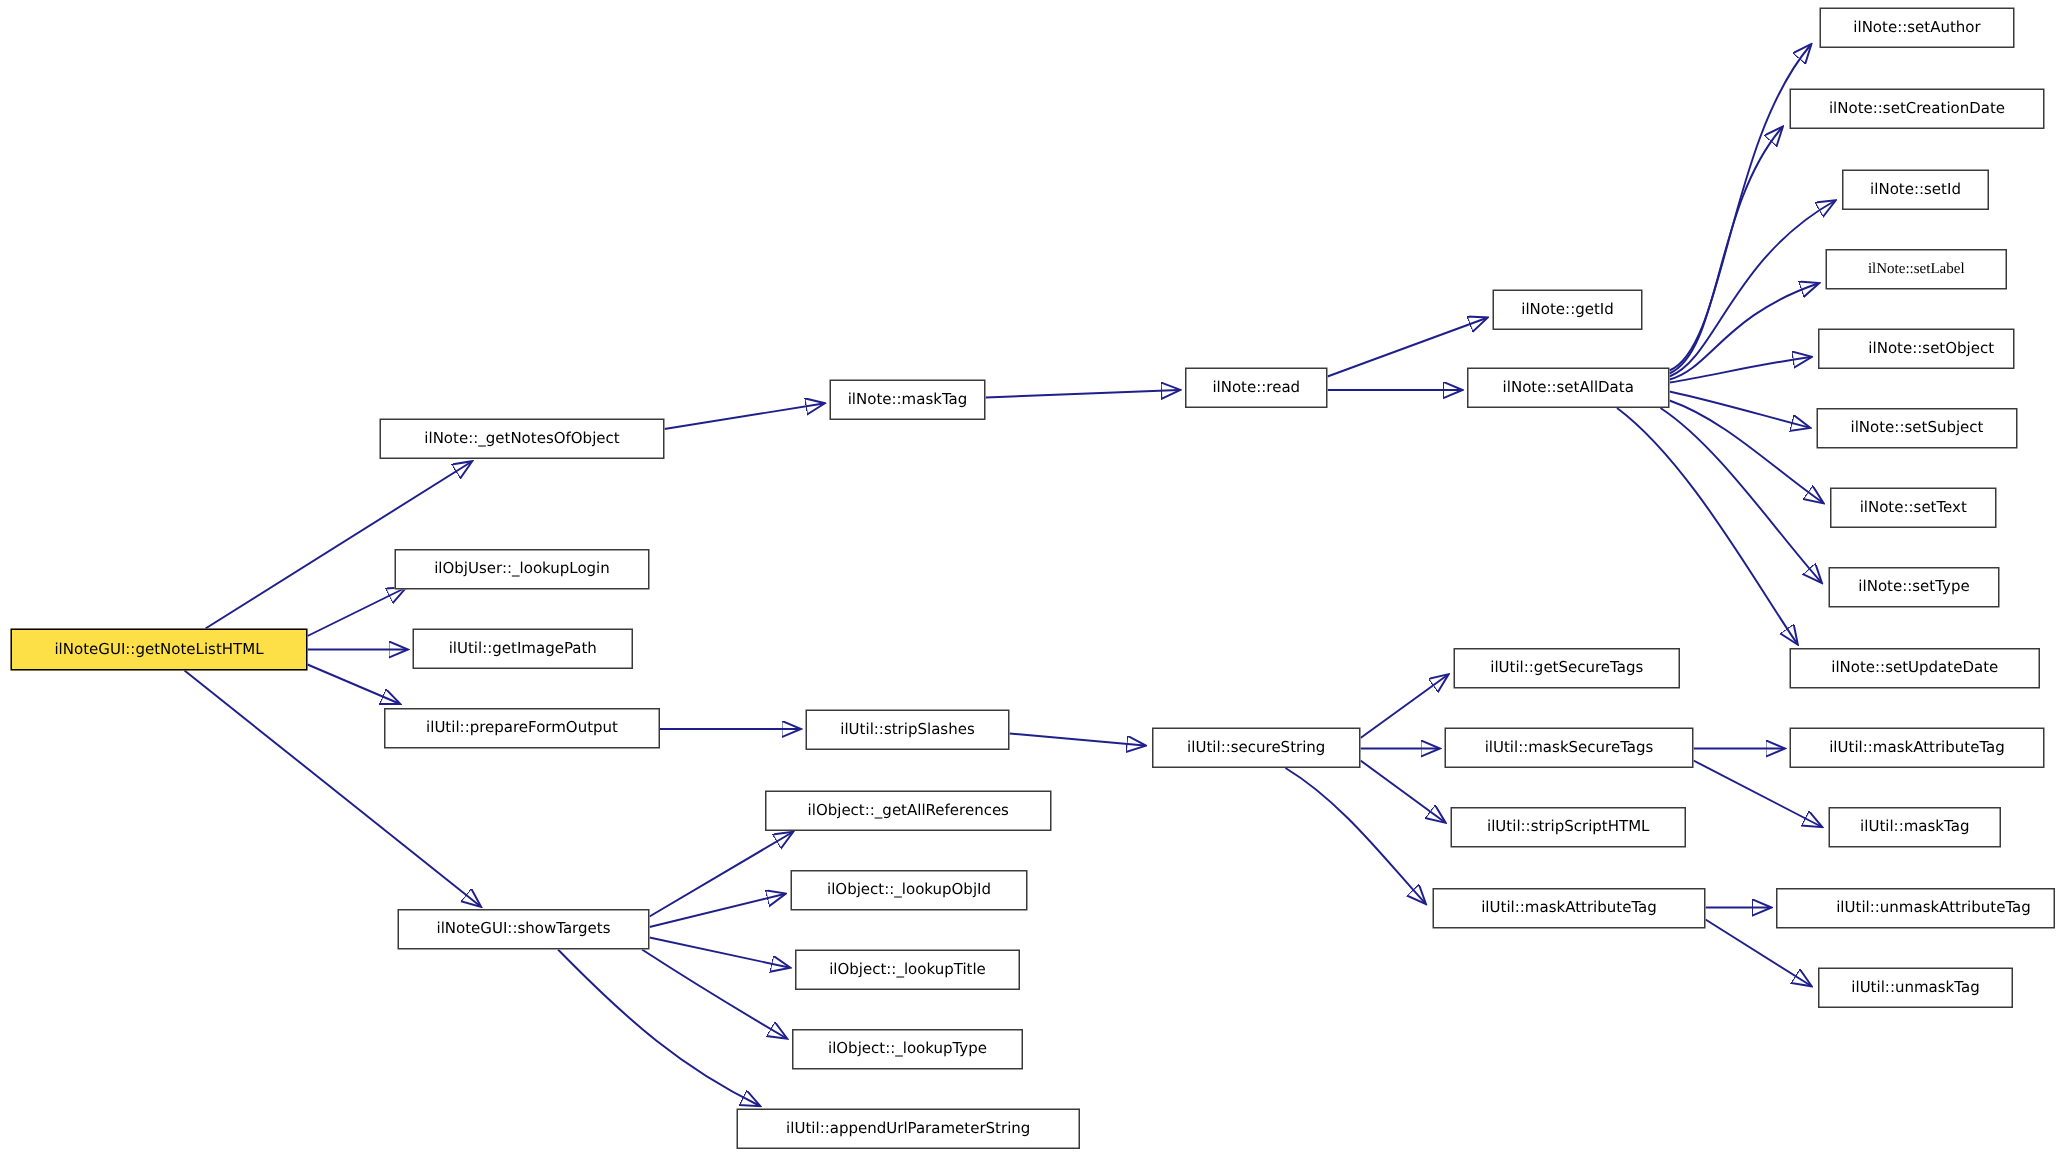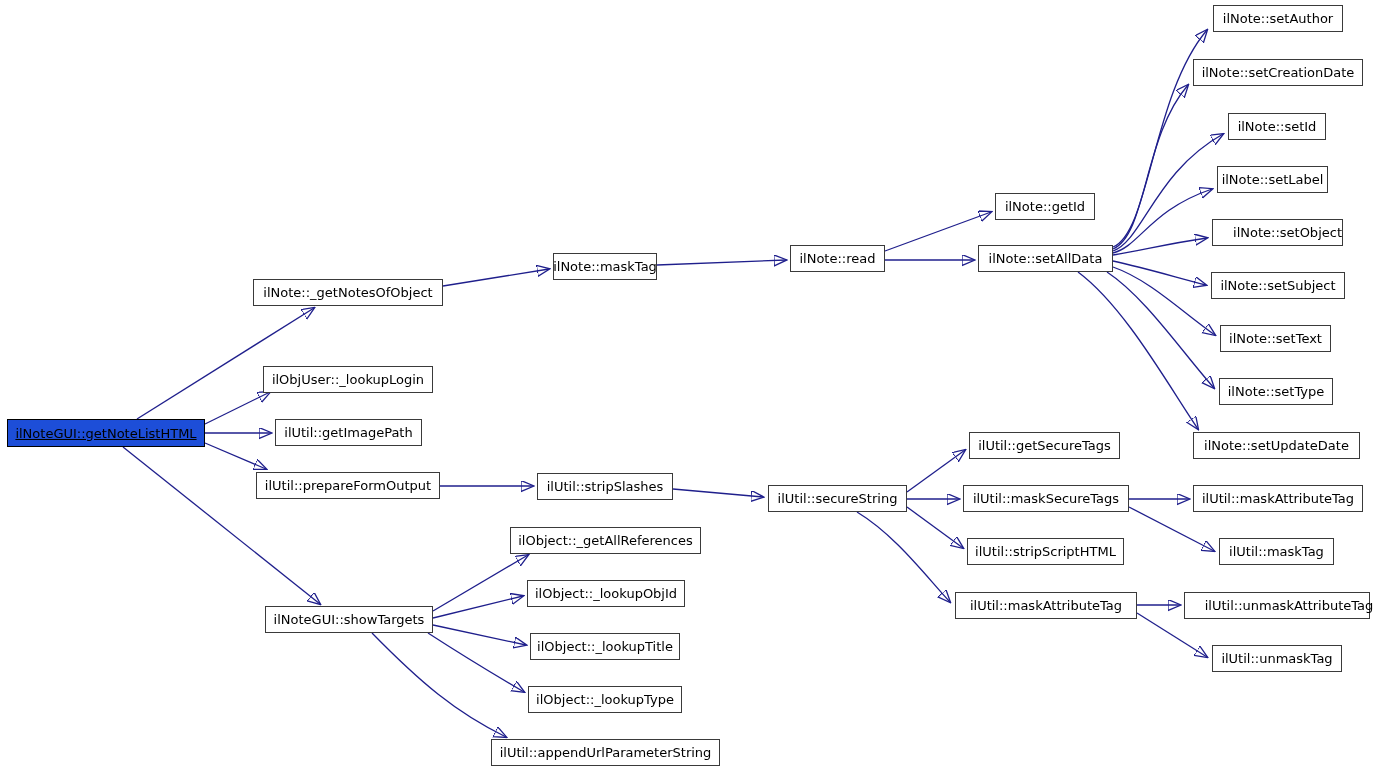--- a/index.html
+++ b/index.html
@@ -29,30 +29,29 @@
   }
   .node {
     position: absolute;
     box-sizing: border-box;
     display: flex;
     align-items: center;
     justify-content: center;
     background: #ffffff;
     border: 1.3px solid #3a3a3a;
     color: #000000;
-    font-size: 13px;
+    font-size: 10px;
     white-space: nowrap;
     cursor: pointer;
     z-index: 2;
   }
   .node.root {
-    background: #1d4ed8;
+    background: #fde047;
     border: 1.4px solid #000000;
     cursor: default;
-    text-decoration: underline;
   }
 </style>
 </head>
 <body>
 
 <div class="graph-canvas">
 
   <svg class="edge-layer" viewBox="0 0 1376 773">
     <defs>
       <marker id="arrow" markerUnits="userSpaceOnUse" markerWidth="14" markerHeight="12" refX="12" refY="5.5" orient="auto">
@@ -100,21 +99,21 @@
   <div class="node" style="left:275px; top:419px; width:147px; height:27px;">ilUtil::getImagePath</div>
   <div class="node" style="left:256px; top:472px; width:184px; height:27px;">ilUtil::prepareFormOutput</div>
   <div class="node" style="left:265px; top:606px; width:168px; height:27px;">ilNoteGUI::showTargets</div>
   <div class="node" style="left:553px; top:253px; width:104px; height:27px;">ilNote::maskTag</div>
   <div class="node" style="left:790px; top:245px; width:95px;  height:27px;">ilNote::read</div>
   <div class="node" style="left:995px; top:193px; width:100px; height:27px;">ilNote::getId</div>
   <div class="node" style="left:978px; top:245px; width:135px; height:27px;">ilNote::setAllData</div>
   <div class="node" style="left:1213px;top:5px;   width:130px; height:27px;">ilNote::setAuthor</div>
   <div class="node" style="left:1193px;top:59px;  width:170px; height:27px;">ilNote::setCreationDate</div>
   <div class="node" style="left:1228px;top:113px; width:98px;  height:27px;">ilNote::setId</div>
-  <div class="node" style="left:1217px;top:166px; width:111px; height:27px;">ilNote::setLabel</div>
+  <div class="node" style="left:1217px;top:166px; width:121px; height:27px;font-family:Liberation Serif, serif;">ilNote::setLabel</div>
   <div class="node" style="left:1212px;top:219px; width:131px; height:27px;padding-left:20px;">ilNote::setObject</div>
   <div class="node" style="left:1211px;top:272px; width:134px; height:27px;">ilNote::setSubject</div>
   <div class="node" style="left:1220px;top:325px; width:111px; height:27px;">ilNote::setText</div>
   <div class="node" style="left:1219px;top:378px; width:114px; height:27px;">ilNote::setType</div>
   <div class="node" style="left:1193px;top:432px; width:167px; height:27px;text-align:center;">ilNote::setUpdateDate</div>
   <div class="node" style="left:969px; top:432px; width:151px; height:27px;">ilUtil::getSecureTags</div>
   <div class="node" style="left:768px; top:485px; width:139px; height:27px;">ilUtil::secureString</div>
   <div class="node" style="left:963px; top:485px; width:166px; height:27px;">ilUtil::maskSecureTags</div>
   <div class="node" style="left:967px; top:538px; width:157px; height:27px;">ilUtil::stripScriptHTML</div>
   <div class="node" style="left:955px; top:592px; width:182px; height:27px;">ilUtil::maskAttributeTag</div>

